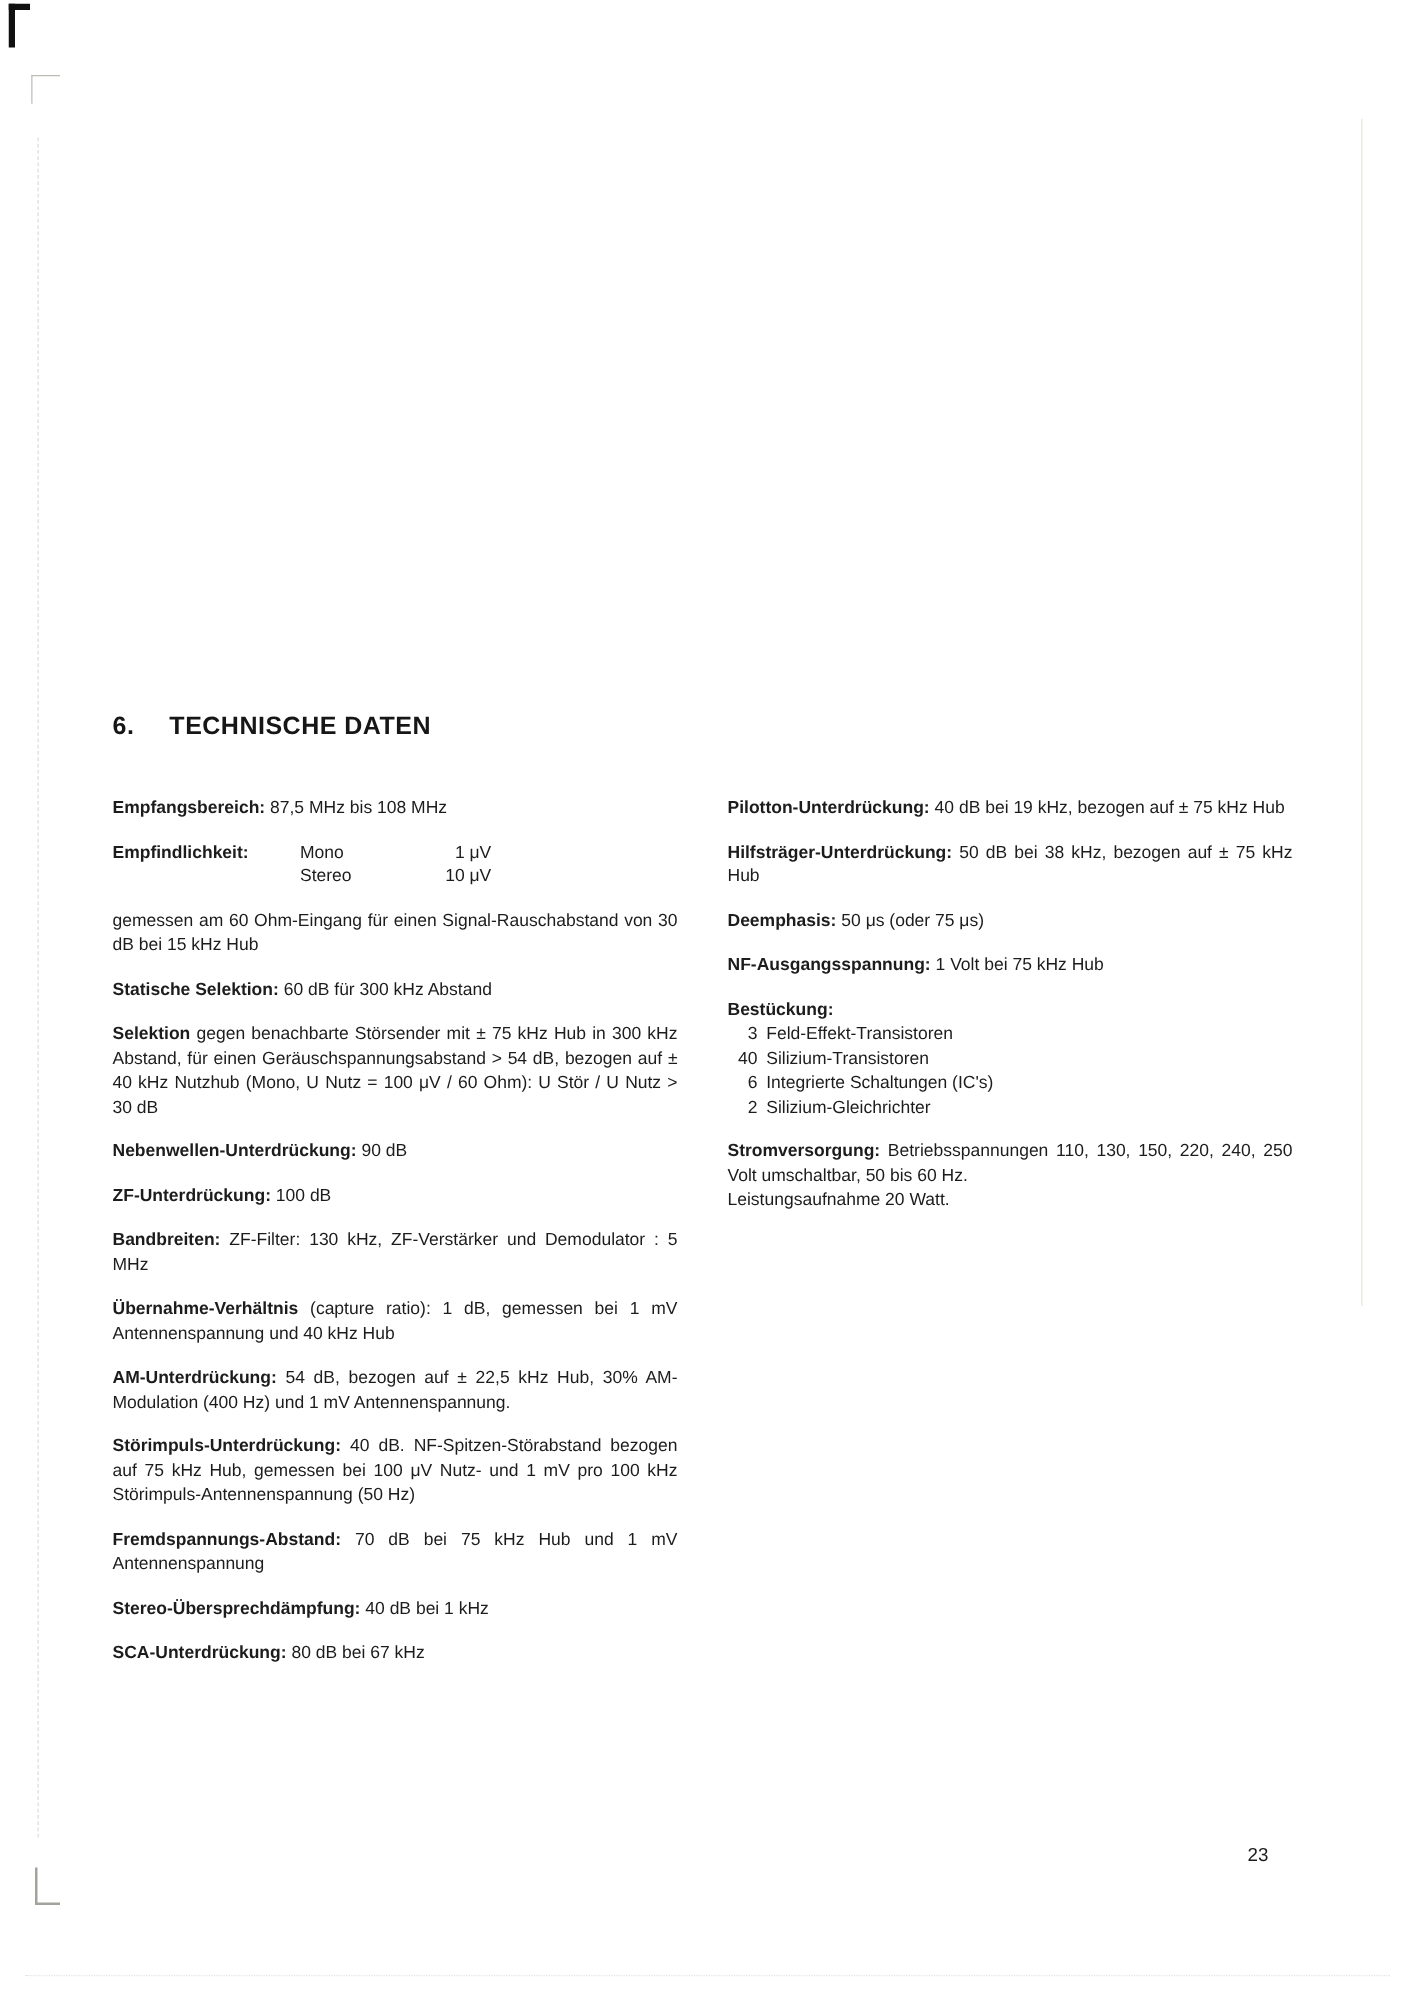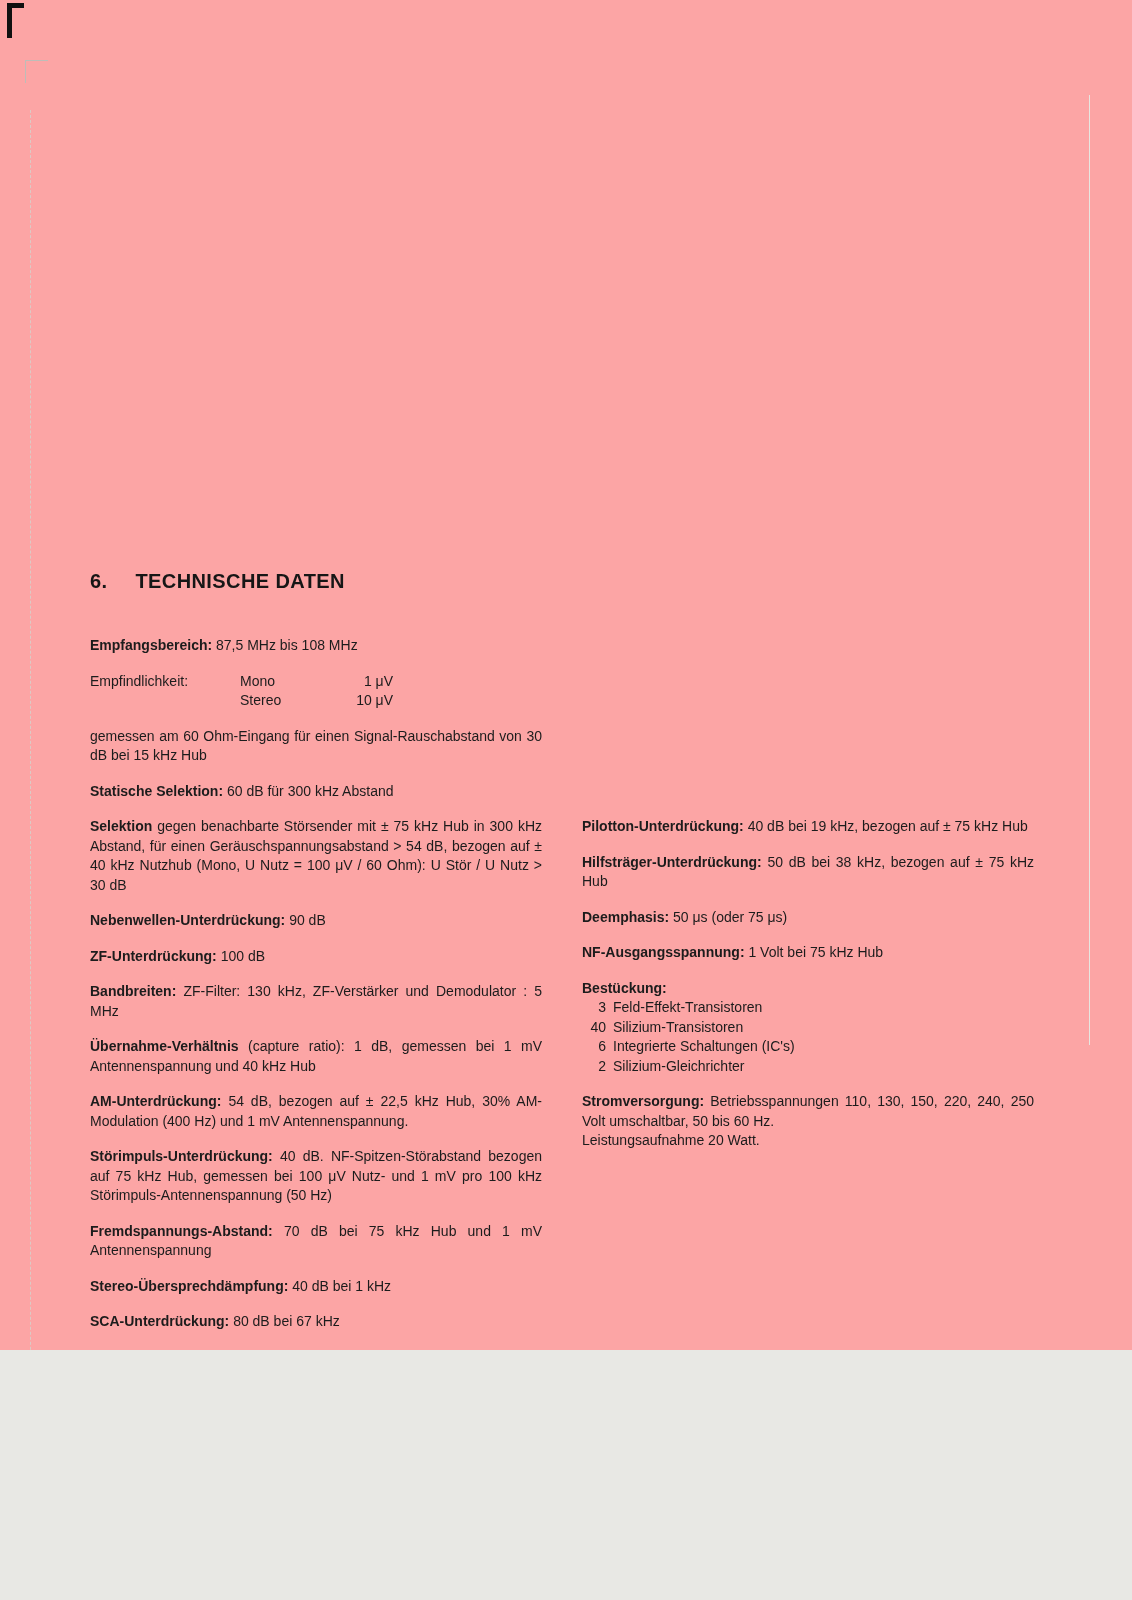--- a/index.html
+++ b/index.html
@@ -2,49 +2,49 @@
 <html><head>
 <meta charset="utf-8">
 <style>
   html,body{margin:0;padding:0;}
   body{
     width:1132px;height:1600px;
     background:#e8e8e4;
     font-family:"Liberation Sans", sans-serif;
   }
   .sheet{
-    position:relative;width:1132px;height:1350px;
-    background:#fca5a5;color:#1c1c1c;overflow:hidden;
+    position:relative;width:1132px;height:1600px;
+    background:#ffffff;color:#1c1c1c;overflow:hidden;
   }
   
   .mark-dark-tl{position:absolute;left:7px;top:3px;width:12px;height:30px;
     border-left:5px solid #101010;border-top:5px solid #101010;}
   .mark-faint-tl{position:absolute;left:25px;top:60px;width:22px;height:22px;
     border-left:1px solid #bdbdb8;border-top:1px solid #bdbdb8;}
   .mark-left-line{position:absolute;left:30px;top:110px;height:1360px;width:0;
     border-left:1px dashed #d4d4ce;opacity:.8;}
   .mark-faint-bl{position:absolute;left:28px;top:1494px;width:18px;height:28px;
     border-left:2px solid #a3a39d;border-bottom:2px solid #a3a39d;}
   .mark-right-line{position:absolute;left:1089px;top:95px;height:950px;width:0;
     border-left:1px solid #e6e6e0;}
   .mark-bottom{position:absolute;left:20px;top:1580px;width:1092px;height:0;
     border-top:1px dotted #d9d9d2;opacity:.7;}
 
   .heading{position:absolute;left:90px;top:570px;font-size:20px;font-weight:bold;
     letter-spacing:.4px;color:#161616;}
   .heading .num{display:inline-block;margin-right:28px;}
 
-  .cols{position:absolute;left:90px;top:636px;width:944px;display:flex;gap:40px;align-items:center;}
+  .cols{position:absolute;left:90px;top:636px;width:944px;display:flex;gap:40px;}
   .col{width:452px;font-size:14px;line-height:19.5px;text-align:justify;}
   .item{margin:0 0 16px 0;}
   .lbl{font-weight:bold;}
 
   
   .sens-row{display:block;text-align:left;}
-  .sens-label{display:inline-block;width:150px;font-weight:normal;}
+  .sens-label{display:inline-block;width:150px;font-weight:bold;}
   .sens-indent{display:inline-block;width:150px;}
   .sens-name{display:inline-block;width:95px;}
   .sens-val{display:inline-block;width:58px;text-align:right;}
 
   
   .best-row{display:block;text-align:left;}
   .best-num{display:inline-block;width:24px;text-align:right;margin-right:7px;}
 
   .line2{display:block;text-align:left;}
 

